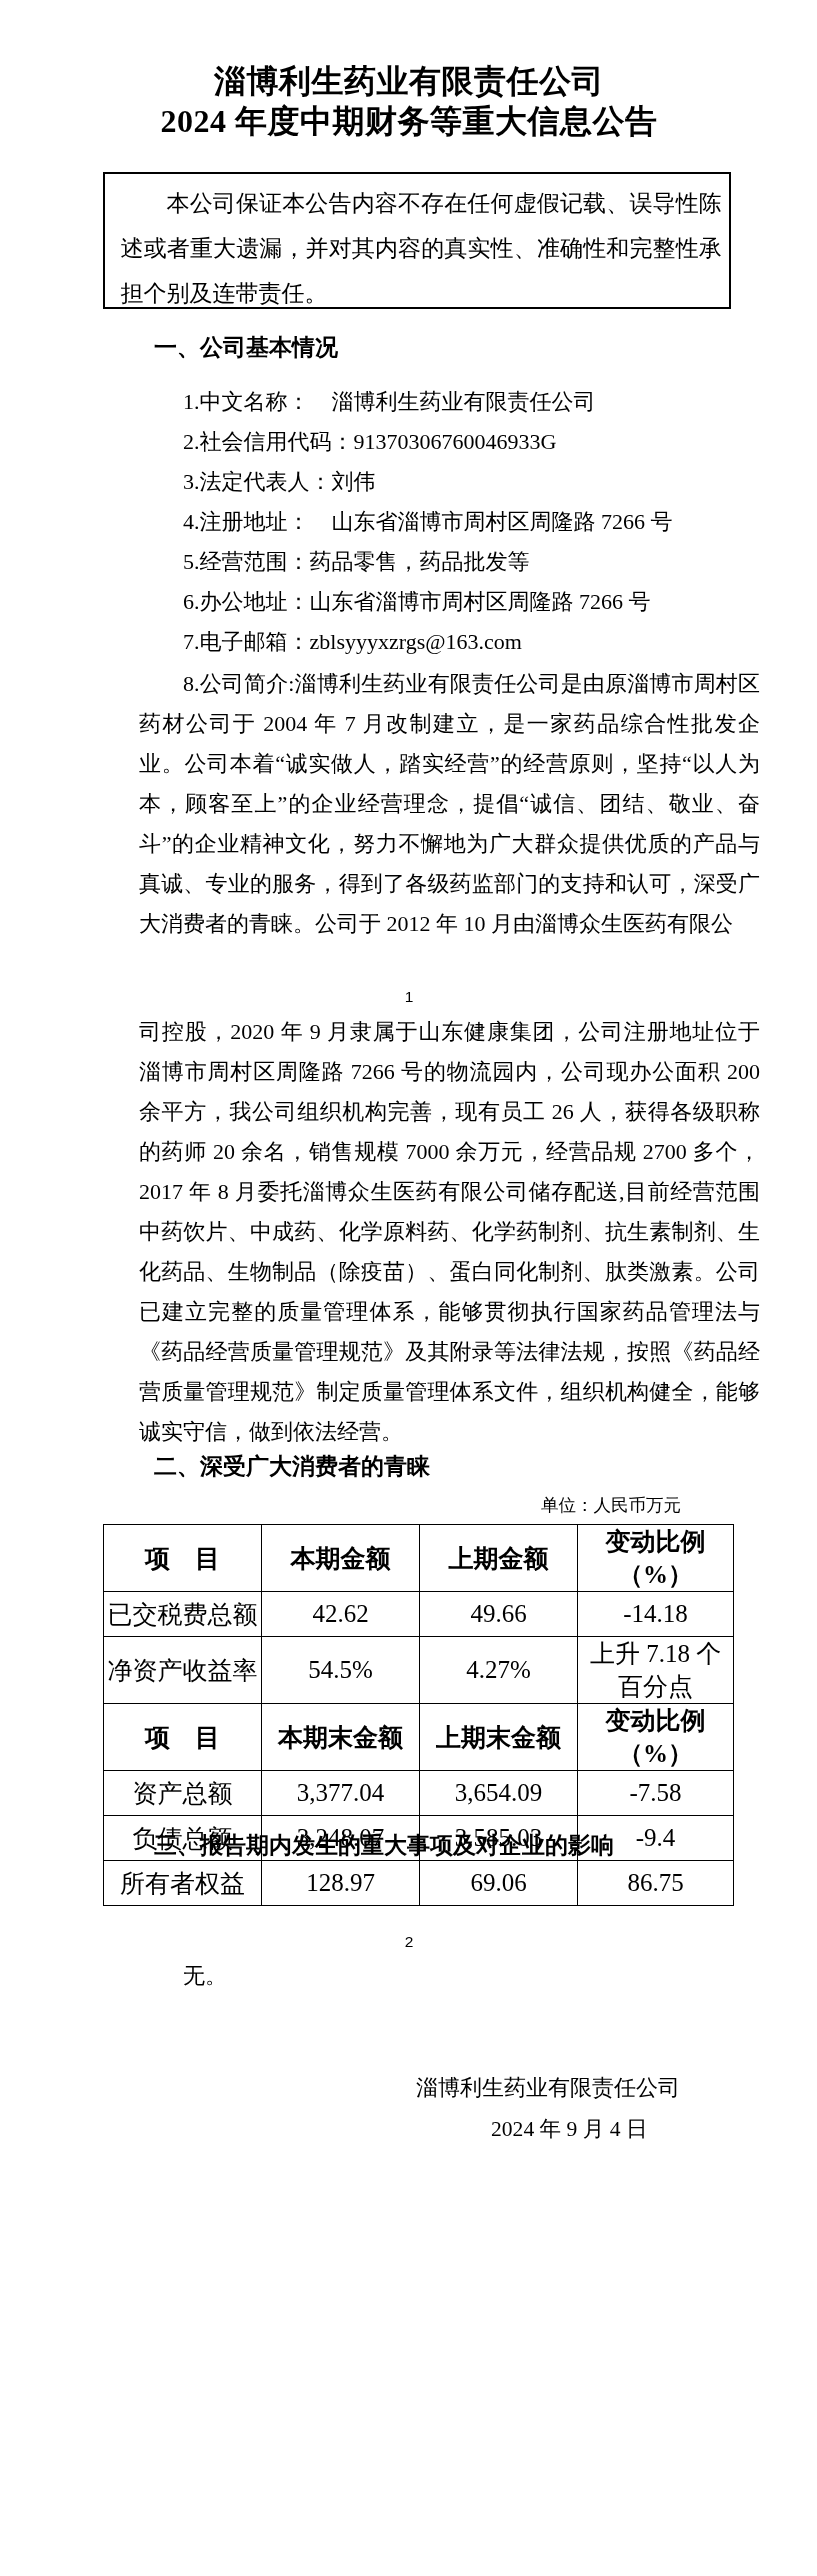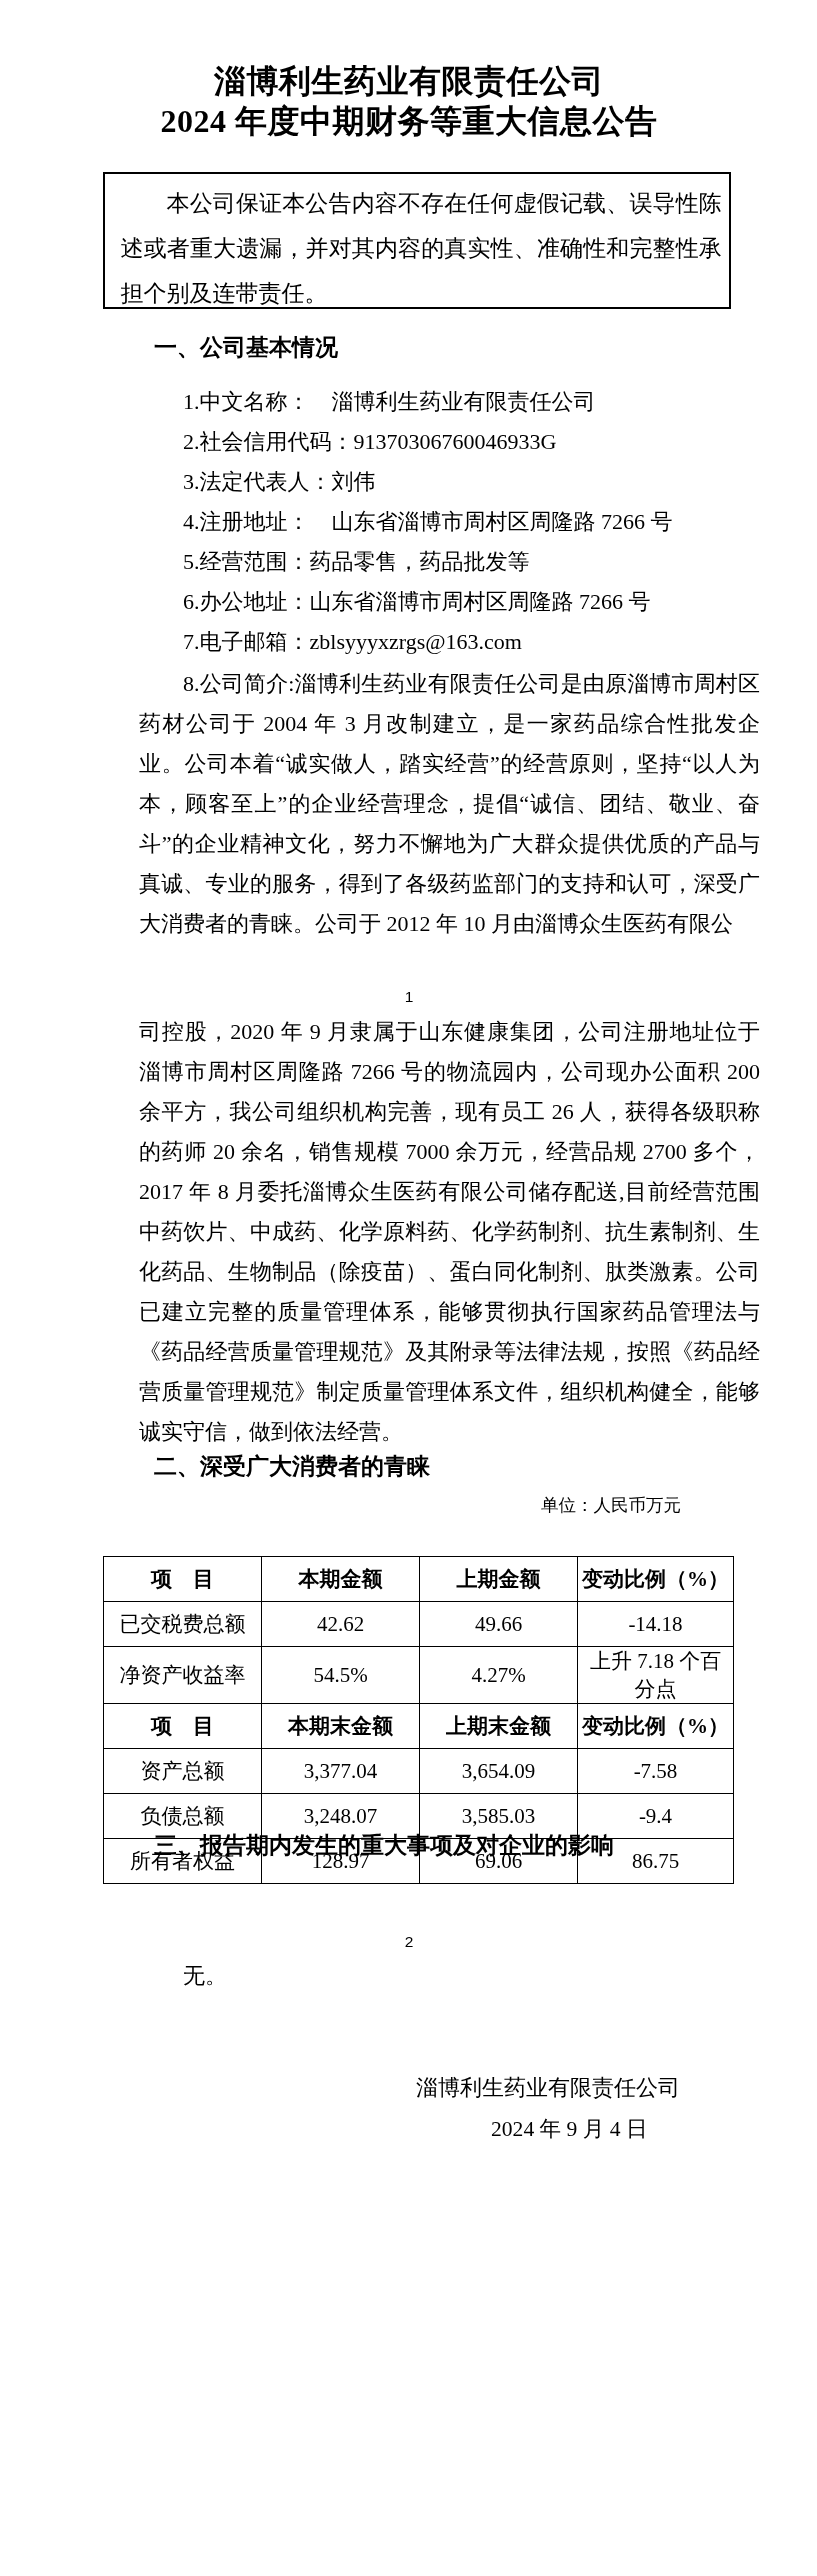--- a/index.html
+++ b/index.html
@@ -12,22 +12,22 @@
                   box-sizing:border-box;padding:7.2px 7.2px 0 15.5px;}
   .disclaimer-text{font-size:23px;line-height:45px;text-indent:2em;text-align:justify;}
   .sec-heading{left:108px;width:621px;font-family:"Liberation Sans","DejaVu Sans",sans-serif;
                font-weight:bold;font-size:23px;line-height:1.2;text-indent:2em;}
   .body-block{left:108px;width:621px;font-size:22px;line-height:40px;margin-left:31px;}
   .item{text-indent:2em;}
   .para{text-indent:2em;text-align:justify;}
   .unit-note{right:137px;font-size:17.5px;}
   .page-num{left:0;width:818px;text-align:center;font-size:15.5px;
             font-family:"Liberation Sans","DejaVu Sans",sans-serif;}
-  table.fin{position:absolute;left:103px;top:1556px;width:630px;border-collapse:collapse;
-            table-layout:fixed;font-size:21px;}
+  table.fin{position:absolute;left:103px;top:1524px;width:630px;border-collapse:collapse;
+            table-layout:fixed;font-size:25px;}
   table.fin td,table.fin th{border:1px solid #000;height:44px;text-align:center;
             vertical-align:middle;padding:0 3.1px;overflow:hidden;font-weight:normal;}
   table.fin tr.hdr th{font-weight:bold;}
   table.fin{border:1.5px solid #000;}
   .sig{font-size:22px;line-height:40px;}
 </style>
 </head>
 <body>
 
 <div id="canvas">
@@ -44,21 +44,21 @@
   <div class="abs body-block" style="top:382px;">
     <div class="item">1.中文名称：　淄博利生药业有限责任公司</div>
     <div class="item">2.社会信用代码：91370306760046933G</div>
     <div class="item">3.法定代表人：刘伟</div>
     <div class="item">4.注册地址：　山东省淄博市周村区周隆路 7266 号</div>
     <div class="item">5.经营范围：药品零售，药品批发等</div>
     <div class="item">6.办公地址：山东省淄博市周村区周隆路 7266 号</div>
     <div class="item">7.电子邮箱：zblsyyyxzrgs@163.com</div>
   </div>
 
-  <div class="abs body-block para" style="top:664px;">8.公司简介:淄博利生药业有限责任公司是由原淄博市周村区药材公司于 2004 年 3 月改制建立，是一家药品综合性批发企业。公司本着“诚实做人，踏实经营”的经营原则，坚持“以人为本，顾客至上”的企业经营理念，提倡“诚信、团结、敬业、奋斗”的企业精神文化，努力不懈地为广大群众提供优质的产品与真诚、专业的服务，得到了各级药监部门的支持和认可，深受广大消费者的青睐。公司于 2012 年 10 月由淄博众生医药有限公</div>
+  <div class="abs body-block para" style="top:664px;">8.公司简介:淄博利生药业有限责任公司是由原淄博市周村区药材公司于 2004 年 7 月改制建立，是一家药品综合性批发企业。公司本着“诚实做人，踏实经营”的经营原则，坚持“以人为本，顾客至上”的企业经营理念，提倡“诚信、团结、敬业、奋斗”的企业精神文化，努力不懈地为广大群众提供优质的产品与真诚、专业的服务，得到了各级药监部门的支持和认可，深受广大消费者的青睐。公司于 2012 年 10 月由淄博众生医药有限公</div>
 
   <div class="abs page-num" style="top:988px;">1</div>
 
   <div class="abs body-block" style="top:1012px;text-align:justify;">司控股，2020 年 9 月隶属于山东健康集团，公司注册地址位于淄博市周村区周隆路 7266 号的物流园内，公司现办公面积 200 余平方，我公司组织机构完善，现有员工 26 人，获得各级职称的药师 20 余名，销售规模 7000 余万元，经营品规 2700 多个，2017 年 8 月委托淄博众生医药有限公司储存配送,目前经营范围中药饮片、中成药、化学原料药、化学药制剂、抗生素制剂、生化药品、生物制品（除疫苗）、蛋白同化制剂、肽类激素。公司已建立完整的质量管理体系，能够贯彻执行国家药品管理法与《药品经营质量管理规范》及其附录等法律法规，按照《药品经营质量管理规范》制定质量管理体系文件，组织机构健全，能够诚实守信，做到依法经营。</div>
 
   <div class="abs sec-heading" style="top:1453px;">二、深受广大消费者的青睐</div>
 
   <div class="abs unit-note" style="top:1493px;">单位：人民币万元</div>
 
   <table class="fin">

